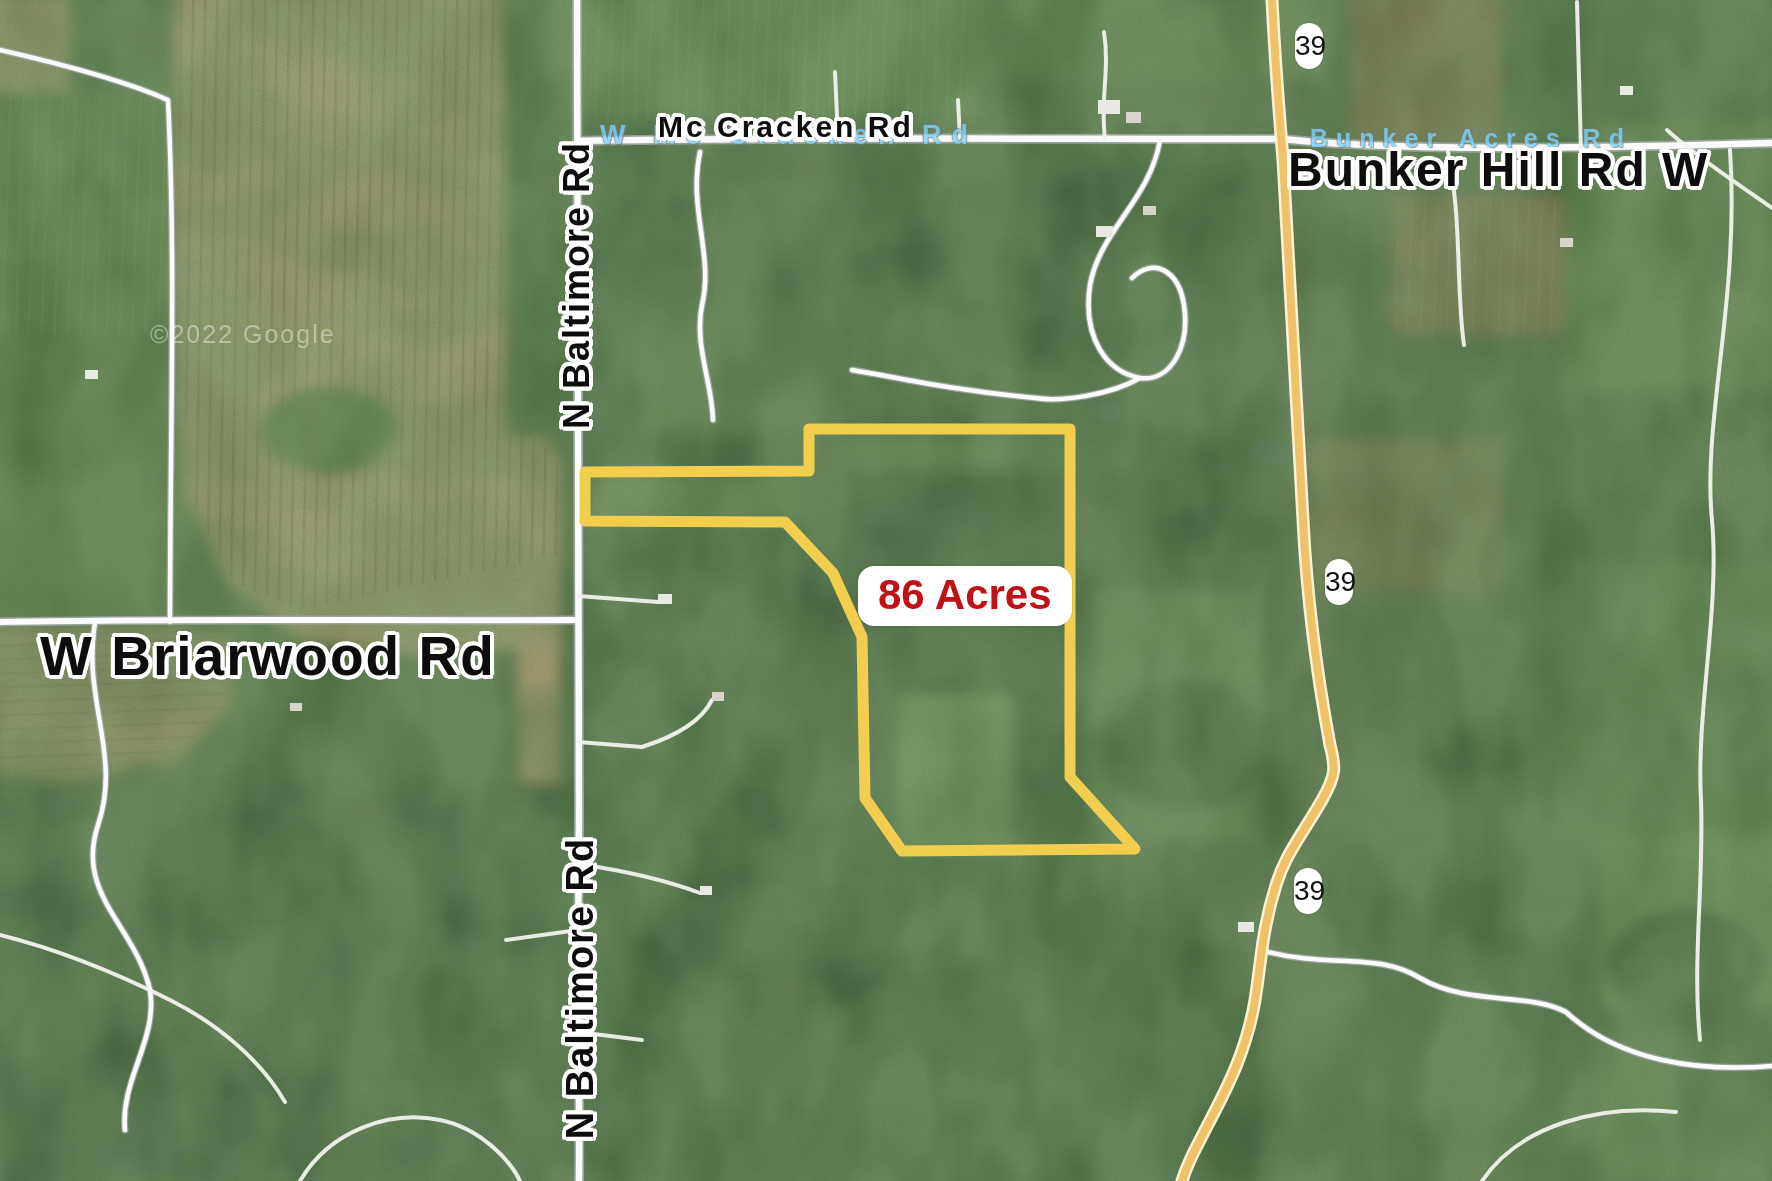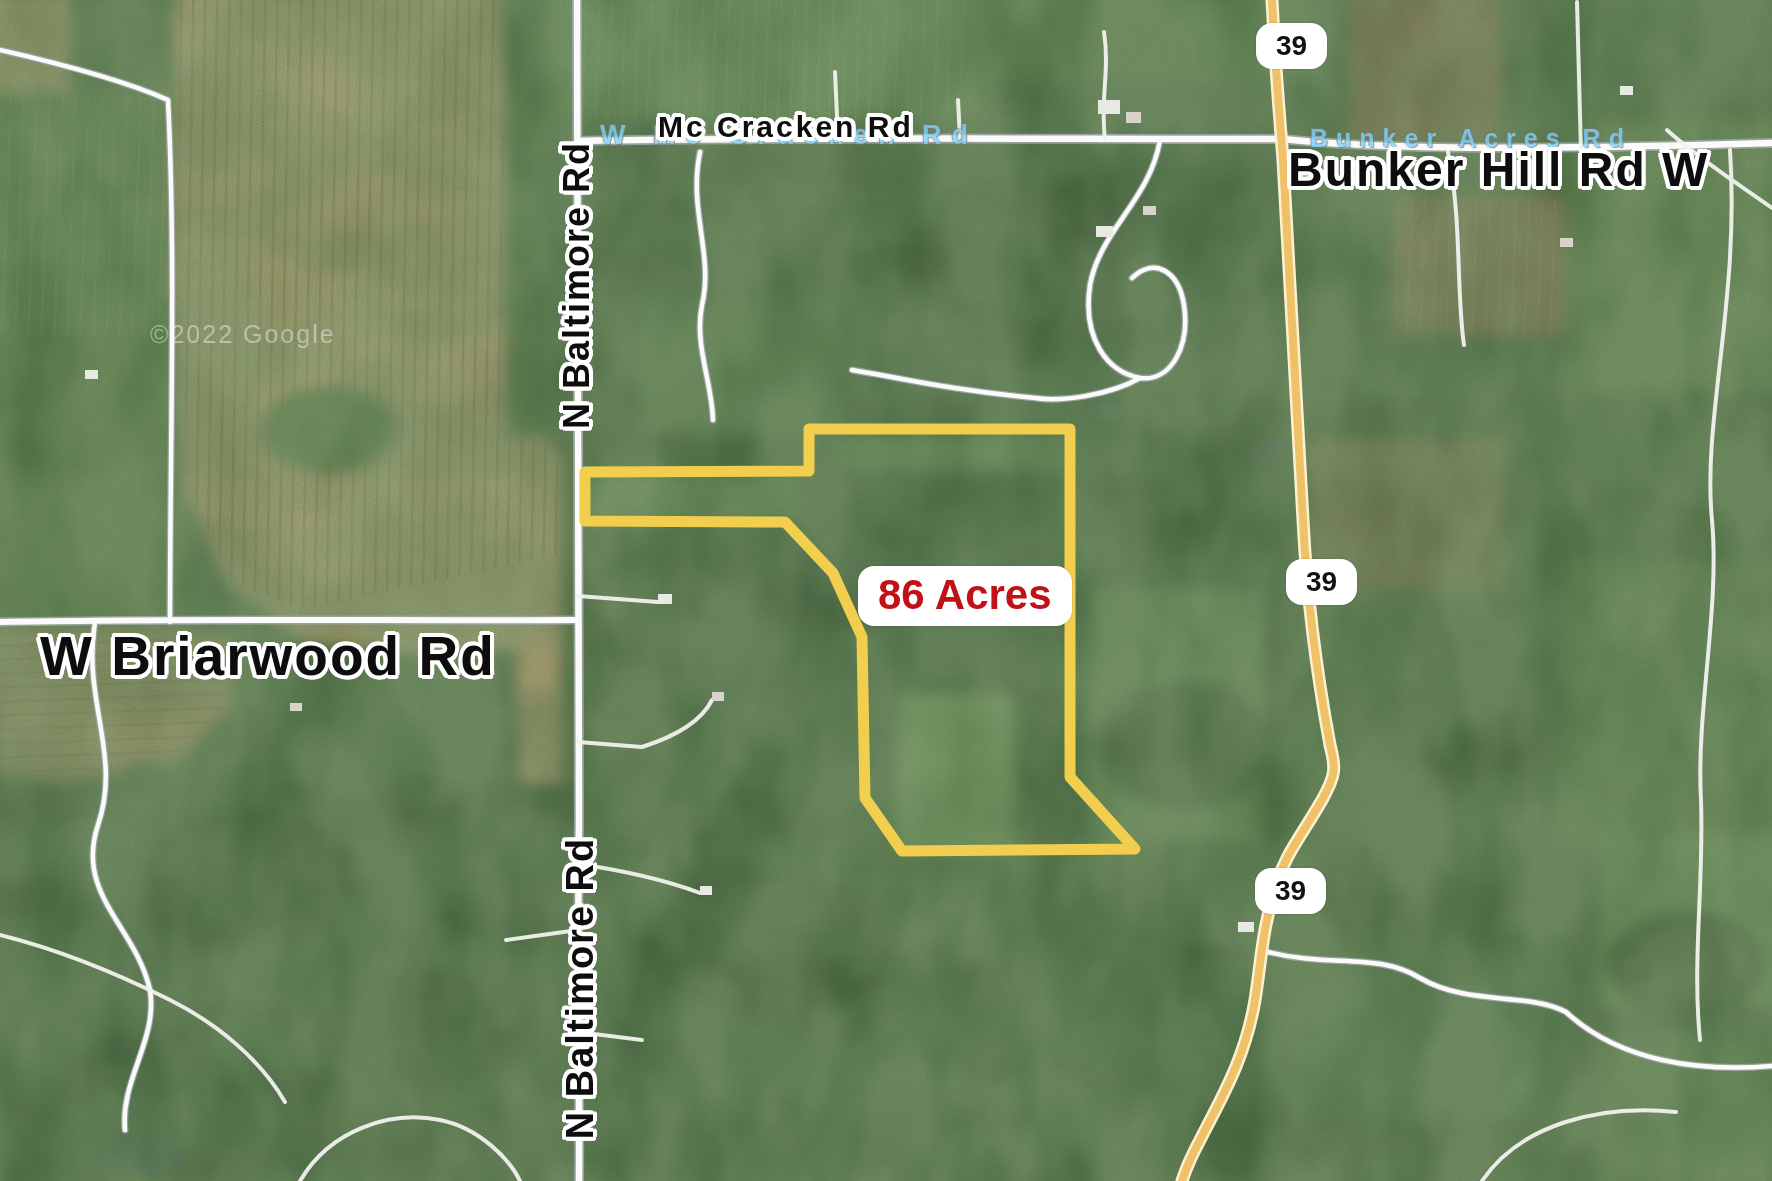--- a/index.html
+++ b/index.html
@@ -7,23 +7,23 @@
          font-family:"Liberation Sans",sans-serif;background:#4a683e;}
   #basemap{position:absolute;left:0;top:0;}
   .lbl{position:absolute;white-space:nowrap;font-weight:bold;color:#0d0d0d;
        text-shadow:-4px 0 0 #fff,4px 0 0 #fff,0 -4px 0 #fff,0 4px 0 #fff,
        -3px -3px 0 #fff,3px -3px 0 #fff,-3px 3px 0 #fff,3px 3px 0 #fff,
        -4px 2px 0 #fff,4px -2px 0 #fff,-2px -4px 0 #fff,2px 4px 0 #fff;}
   .ghost{position:absolute;white-space:nowrap;font-weight:bold;color:#7dd3fc;opacity:.8;
        text-shadow:0 0 3px rgba(110,115,110,.95),1px 1px 0 rgba(120,125,120,.8),
        -1px -1px 0 rgba(120,125,120,.8);}
   .vert{transform:translate(-50%,-50%) rotate(-90deg);}
-  .shield{position:absolute;width:71px;height:46px;background:#fff;border-radius:16px;
-       color:#111;font-weight:700;font-size:28px;line-height:46px;text-align:center;
-       box-shadow:0 0 2px rgba(0,0,0,.25);}
+  .shield{position:absolute;width:28px;height:46px;background:#fff;border-radius:16px;
+       color:#111;font-weight:400;font-size:28px;line-height:46px;text-align:center;
+       box-shadow:0 0 2px rgba(0,0,0,.25);margin-left:39px;}
   .acreage{position:absolute;background:#fff;border-radius:16px;padding:5px 20px 7px 20px;
        color:#c01117;font-weight:800;font-size:42px;box-shadow:0 0 2px rgba(0,0,0,.2);text-align:right;}
   .watermark{position:absolute;color:rgba(255,255,255,.42);font-size:25px;
        letter-spacing:2px;font-weight:normal;}
 </style>
 </head>
 <body>
 
 <div id="stage">
 

